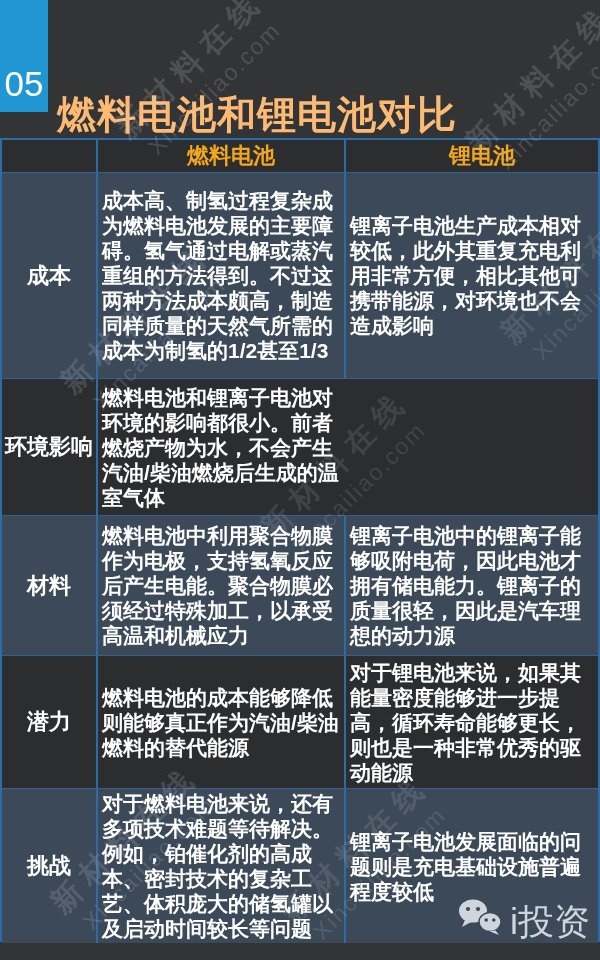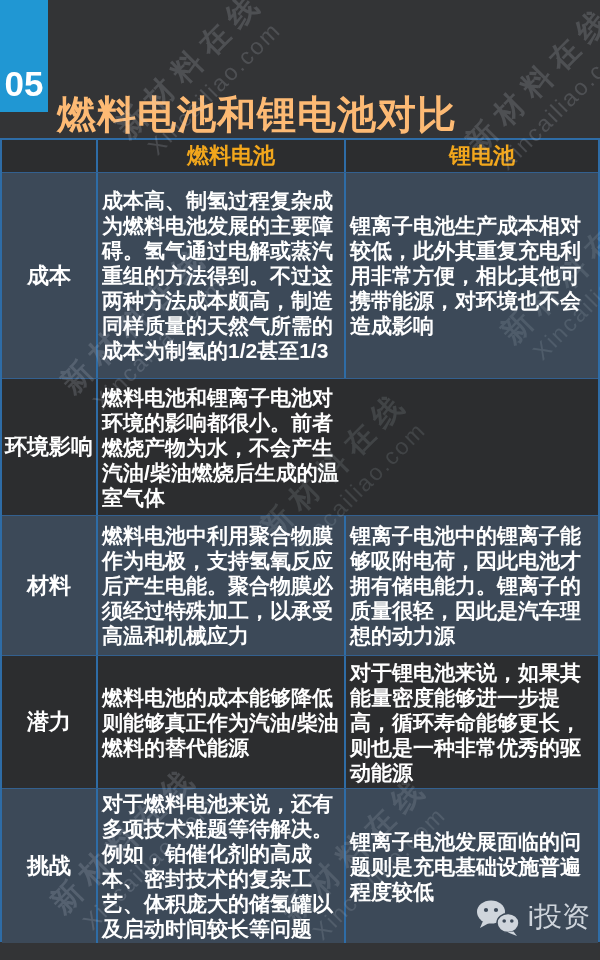--- a/index.html
+++ b/index.html
@@ -7,21 +7,21 @@
     width:600px; height:960px;
     background:#333436;
     font-family:"Liberation Sans","DejaVu Sans",sans-serif;
     position:relative; overflow:hidden;
   }
   
   .badge {
     position:absolute; left:0; top:0; width:48px; height:112px;
     background:#2097d3; color:#ffffff;
     display:flex; align-items:flex-end; justify-content:center;
-    font-size:35px; font-weight:bold; padding-bottom:8px; box-sizing:border-box;
+    font-size:35px; font-weight:normal; padding-bottom:8px; box-sizing:border-box;
     z-index:3;
   }
   .title {
     position:absolute; left:57px; top:62px;
     font-size:39px; font-weight:bold; color:#fdba74;
     letter-spacing:1px; white-space:nowrap; z-index:3;
   }
   
   .cmp-table {
     position:absolute; top:138px; left:0; width:600px; height:804px;
@@ -52,22 +52,22 @@
     justify-content:center; padding:0 2px;
     color:#ffffff; font-weight:bold; font-size:22px; text-align:left;
   }
   .cell-text {
     color:#ffffff; font-weight:bold; font-size:21px; line-height:25px;
     word-break:break-all;
   }
   
   .brand {
     position:absolute; right:10px; top:898px; z-index:4;
-    display:flex; align-items:flex-end; gap:7px;
-    color:#cfd5dc; font-size:28px;
+    display:flex; align-items:flex-start; gap:7px;
+    color:#cfd5dc; font-size:36px;
   }
   
   .wm {
     position:absolute; width:260px; z-index:6; pointer-events:none;
     transform:rotate(-45deg); text-align:center;
     color:rgba(212,221,230,0.17);
   }
   .wm .l1 { display:block; font-size:30px; letter-spacing:9px; font-weight:bold; }
   .wm .l2 { display:block; font-size:23px; letter-spacing:2px; }
   .wm1 { left:70px;  top:40px;  }

